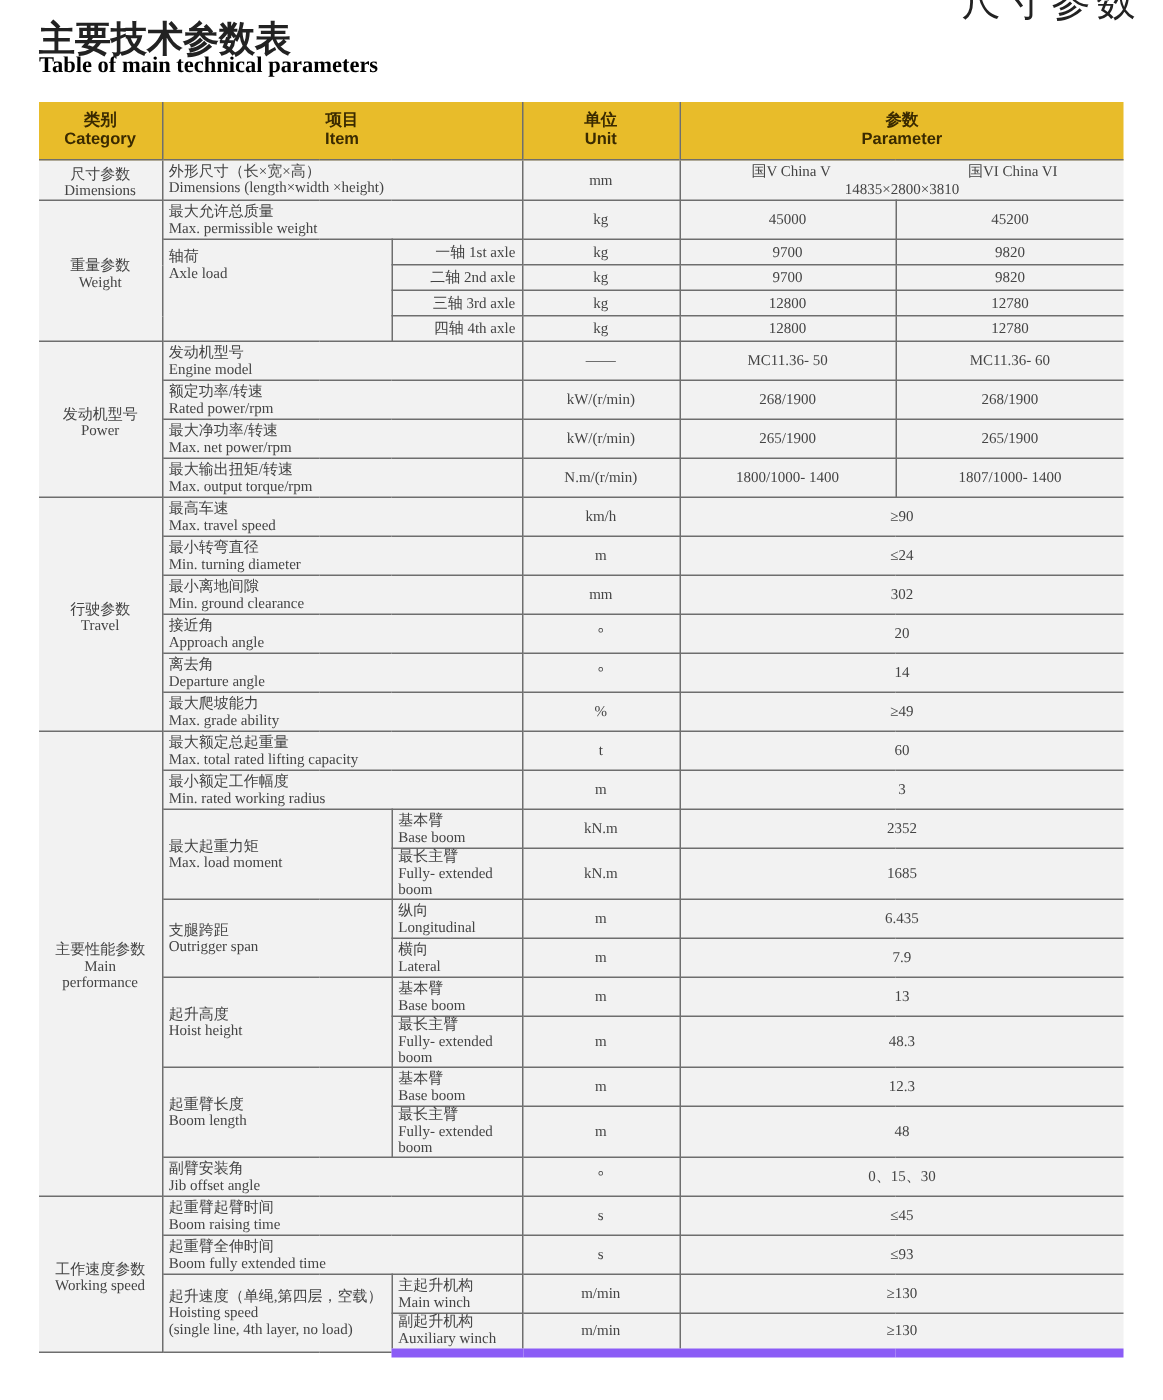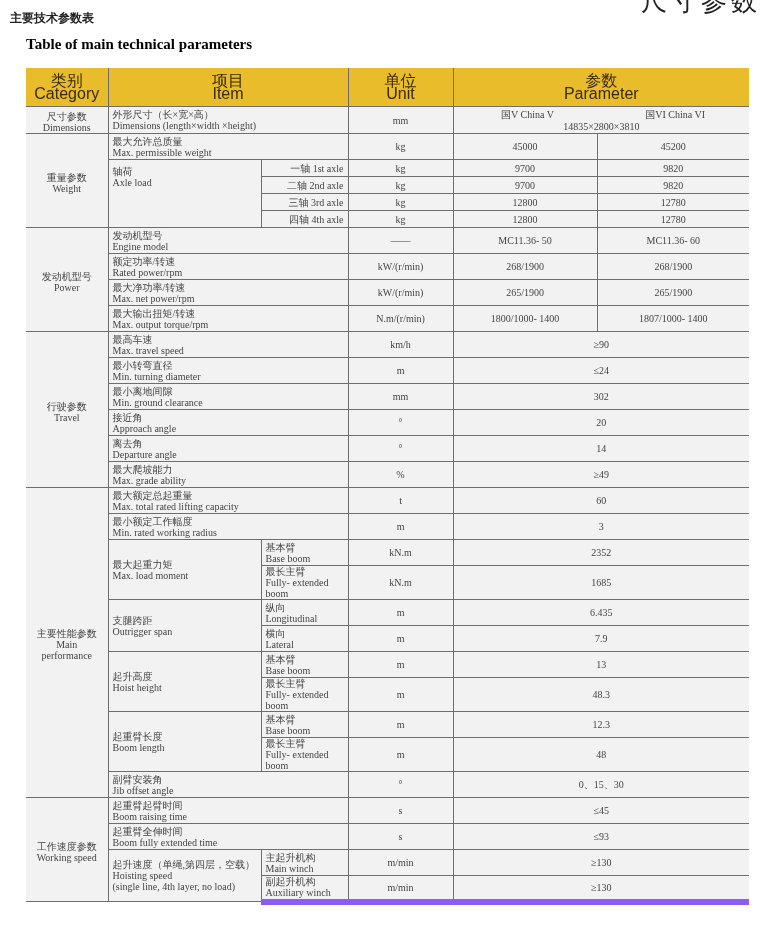--- a/index.html
+++ b/index.html
@@ -1,22 +1,22 @@
 <!DOCTYPE html>
 <html><head>
 <meta charset="utf-8">
 <style>
   html, body { margin:0; padding:0; background:#ffffff; }
   body { width:775px; height:933px; position:relative; overflow:hidden; font-family:"DejaVu Serif", serif; color:#333; }
   .corner-title { position:absolute; right:14px; top:-16px; font-family:"DejaVu Sans", sans-serif; font-size:26px; color:#222; letter-spacing:4px; }
-  .title-cn { position:absolute; left:10px; top:10px; font-family:"DejaVu Sans", sans-serif; font-weight:bold; font-size:12px; color:#222; }
+  .title-cn { position:absolute; left:26px; top:10px; font-family:"DejaVu Sans", sans-serif; font-weight:bold; font-size:24px; color:#222; }
   .title-en { position:absolute; left:26px; top:36px; font-family:"Liberation Serif", serif; font-weight:bold; font-size:15px; color:#000000; }
   table.spec { position:absolute; left:26px; top:68px; width:723px; border-collapse:collapse; table-layout:fixed; font-family:"Liberation Serif", serif; font-size:10px; color:#444; }
   table.spec td, table.spec th { border:1px solid #6e6e6e; padding:0 4px; line-height:11px; }
-  table.spec th { background:#e8bc2a; color:#3a2a00; font-family:"Liberation Sans", sans-serif; font-weight:normal; font-size:16px; line-height:13px; height:38px; text-align:center; border-top:none; border-bottom:none; }
+  table.spec th { background:#e8bc2a; color:#3a2a00; font-family:"Liberation Sans", sans-serif; font-weight:bold; font-size:11px; line-height:13px; height:38px; text-align:center; border-top:none; border-bottom:none; }
   table.spec tr > *:first-child { border-left:none; }
   table.spec tr > *:last-child { border-right:none; }
   table.spec tbody td { background:#f2f2f2; }
   .cat { text-align:center; vertical-align:top; padding-top:4px !important; }
   .cat.mid { vertical-align:middle; }
   .item { text-align:left; }
   .sub { text-align:left; }
   .sub.c { text-align:right; }
   .unit { text-align:center; }
   .val { text-align:center; }

